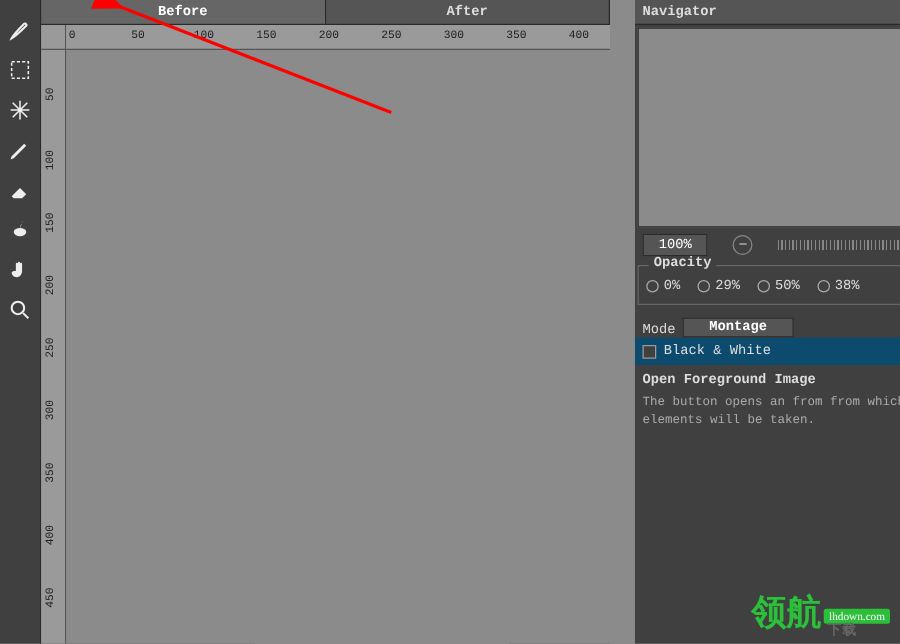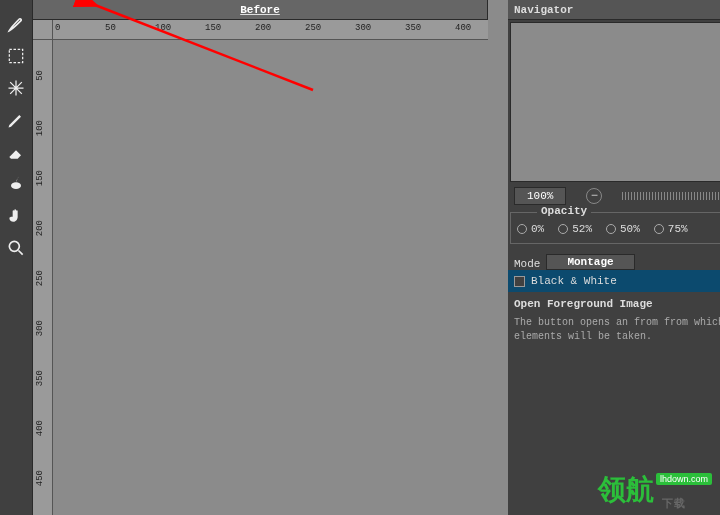--- a/index.html
+++ b/index.html
@@ -25,21 +25,20 @@
   cursor: pointer; color: #eee;
 }
 .tool-btn svg { width: 20px; height: 20px; }
 .main-area {
   position: absolute; left: 33px; top: 0; width: 455px; height: 515px;
   background: #404040;
 }
 .tabs {
   display: flex; height: 20px; background: #404040;
   border-bottom: 1px solid #2a2a2a;
-  text-decoration: underline;
 }
 .tab {
   flex: 1; text-align: center; line-height: 20px;
   background: #555; color: #ddd;
   border-right: 1px solid #2a2a2a;
   font-weight: bold; font-size: 11px;
   cursor: pointer;
 }
 .tab.active { background: #666; color: #fff; }
 .canvas-wrap {
@@ -93,21 +92,21 @@
 .zoom-ticks {
   flex: 1; height: 8px;
   background: repeating-linear-gradient(90deg,#888 0,#888 1px,transparent 1px,transparent 3px);
 }
 .opacity-box {
   margin: 4px 2px; border: 1px solid #666; padding: 4px 6px 8px;
   position: relative; background: #404040;
 }
 .opacity-title {
   position: absolute; top: -8px; left: 8px; background: #404040;
-  padding: 0 4px; font-weight: bold; font-size: 11px; margin-left: 18px;
+  padding: 0 4px; font-weight: bold; font-size: 11px;
 }
 .opacity-opts { display: flex; gap: 14px; margin-top: 6px; }
 .radio-opt { display: flex; align-items: center; gap: 4px; font-size: 11px; cursor: pointer; }
 .radio-opt .circ { width: 10px; height: 10px; border: 1px solid #aaa; border-radius: 50%; }
 .mode-row {
   display: flex; align-items: flex-end; height: 22px; padding: 0 6px; gap: 6px;
   background: #404040; font-size: 11px;
 }
 .mode-val {
   background: #555; color: #fff; padding: 1px 20px; border: 1px solid #2a2a2a;
@@ -131,21 +130,21 @@
   pointer-events: none; z-index: 50;
 }
 .watermark {
   position: absolute; right: 8px; bottom: 6px;
   font-family: sans-serif; font-weight: bold; font-size: 28px;
   display: flex; align-items: flex-end; gap: 2px;
 }
 .wm-green { color: #2bbf3a; }
 .wm-badge {
   background: #2bbf3a; color: #fff; font-size: 9px; padding: 1px 4px;
-  border-radius: 2px; font-weight: normal; align-self: flex-start; margin-top: 2px;
+  border-radius: 2px; font-weight: normal; align-self: flex-start; margin-top: 16px; font-family: Liberation Serif, serif;
 }
 .wm-sub {
   position: absolute; right: 26px; bottom: -2px; font-size: 11px;
   color: #666; letter-spacing: 1px;
 }
 </style>
 </head>
 <body>
 
 <div class="toolbar">
@@ -189,20 +188,21 @@
       <svg viewBox="0 0 24 24" fill="none" stroke="#eee" stroke-width="2">
         <circle cx="10" cy="10" r="6"></circle>
         <path d="M15 15l5 5"></path>
       </svg>
     </div>
 </div>
 
 <div class="main-area">
   <div class="tabs">
     <div class="tab active">Before</div>
+    <div class="tab">After</div>
   </div>
   <div class="canvas-wrap">
     <div class="ruler-corner"></div>
     <div class="ruler-h" id="ruler-h">
         <span class="tick" style="left: 2px;">0</span>
         <span class="tick" style="left: 52px;">50</span>
         <span class="tick" style="left: 102px;">100</span>
         <span class="tick" style="left: 152px;">150</span>
         <span class="tick" style="left: 202px;">200</span>
         <span class="tick" style="left: 252px;">250</span>
@@ -244,29 +244,29 @@
   </div>
   <div class="opacity-box">
     <div class="opacity-title">Opacity</div>
     <div class="opacity-opts" id="opacity-opts">
         <div class="radio-opt">
           <span class="circ"></span>
           <span>0%</span>
         </div>
         <div class="radio-opt">
           <span class="circ"></span>
-          <span>52%</span>
+          <span>29%</span>
         </div>
         <div class="radio-opt">
           <span class="circ"></span>
           <span>50%</span>
         </div>
         <div class="radio-opt">
           <span class="circ"></span>
-          <span>75%</span>
+          <span>38%</span>
         </div>
       </div>
   </div>
   <div class="mode-row">
     <span>Mode</span>
     <span class="mode-val">Montage</span>
   </div>
   <div class="check-row">
     <span class="checkbox"></span>
     <span>Black &amp; White</span>

